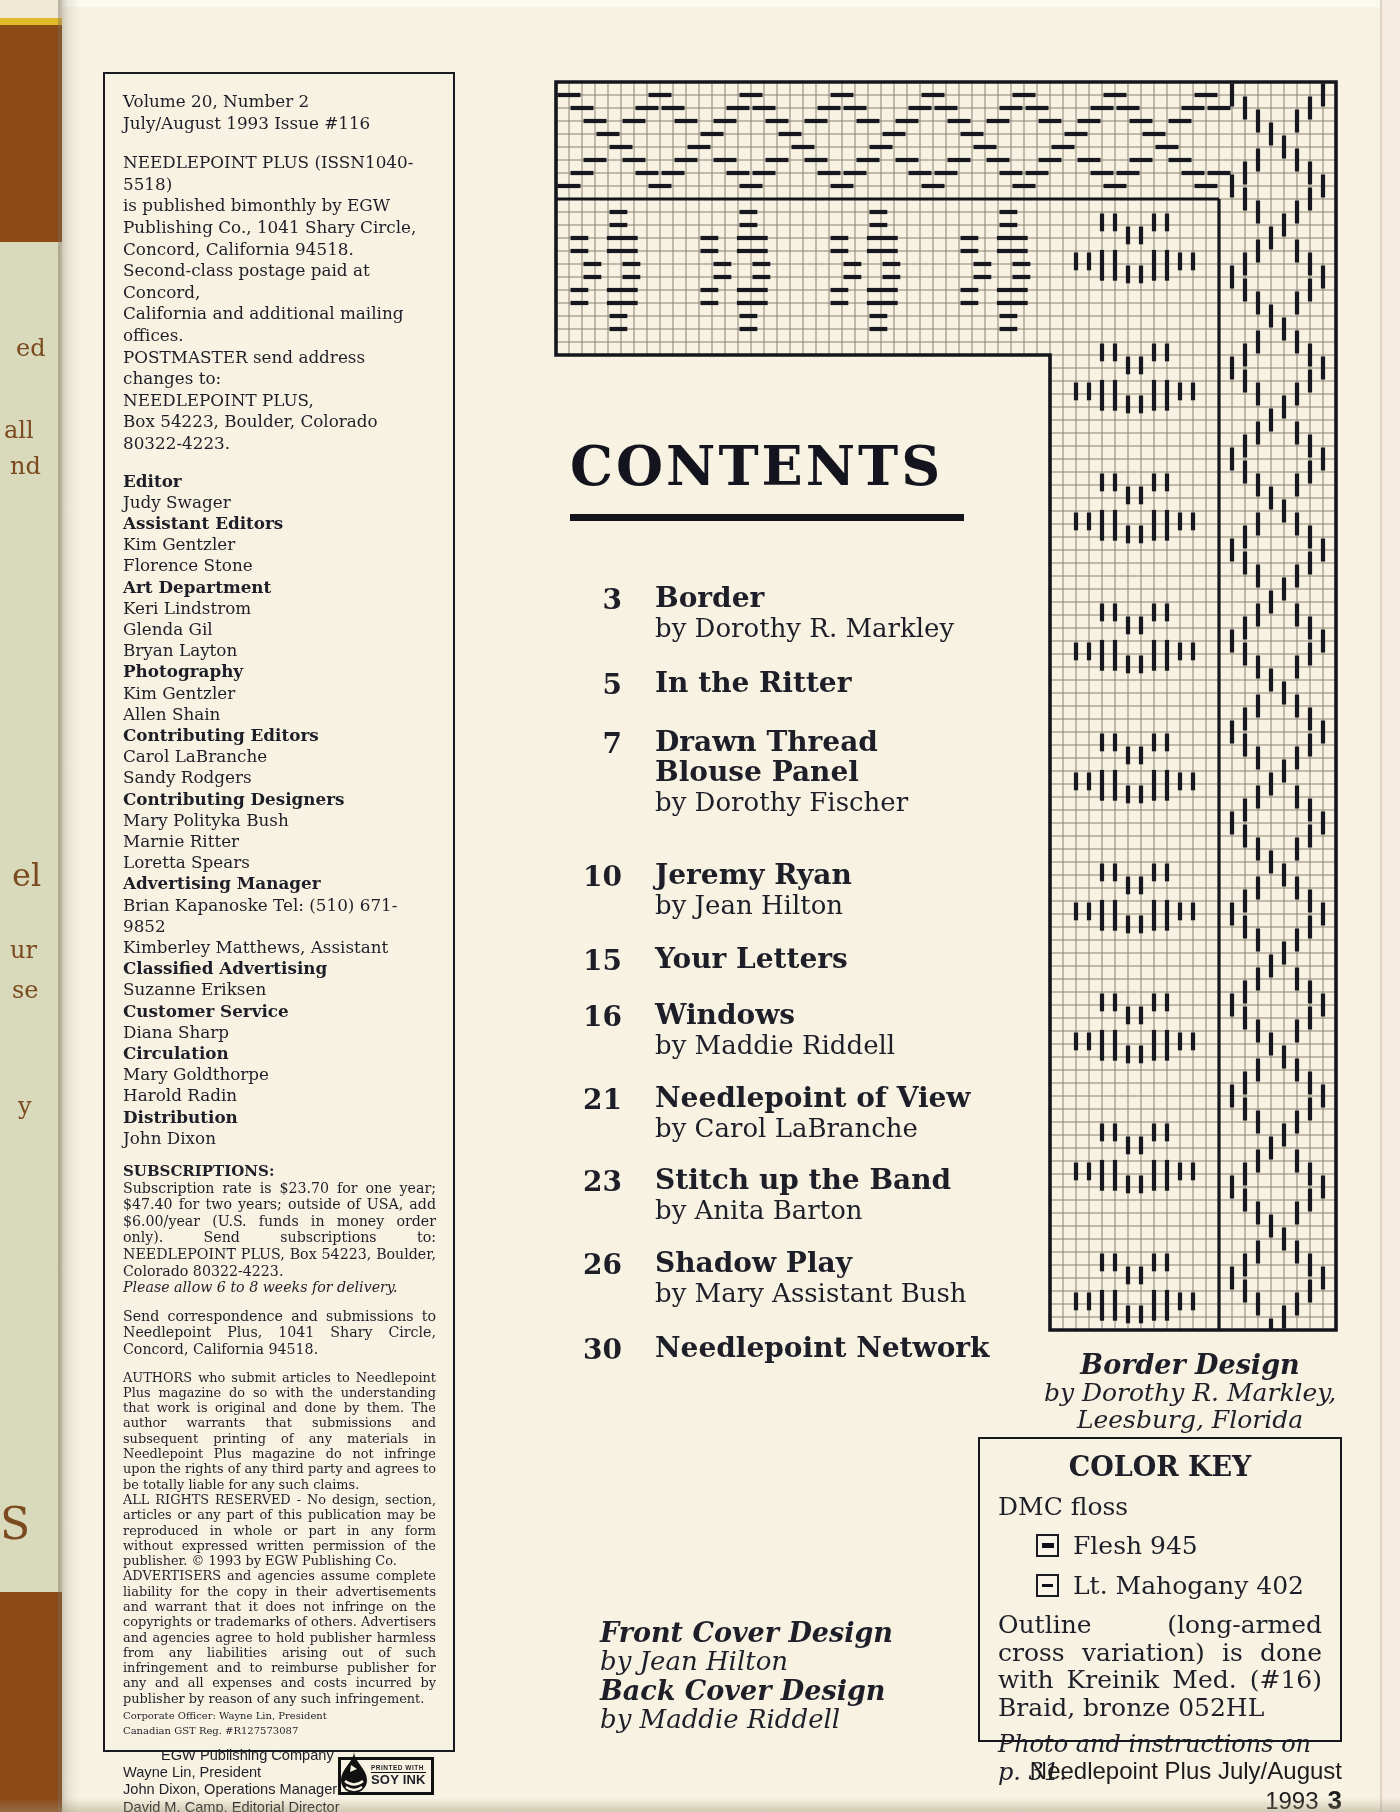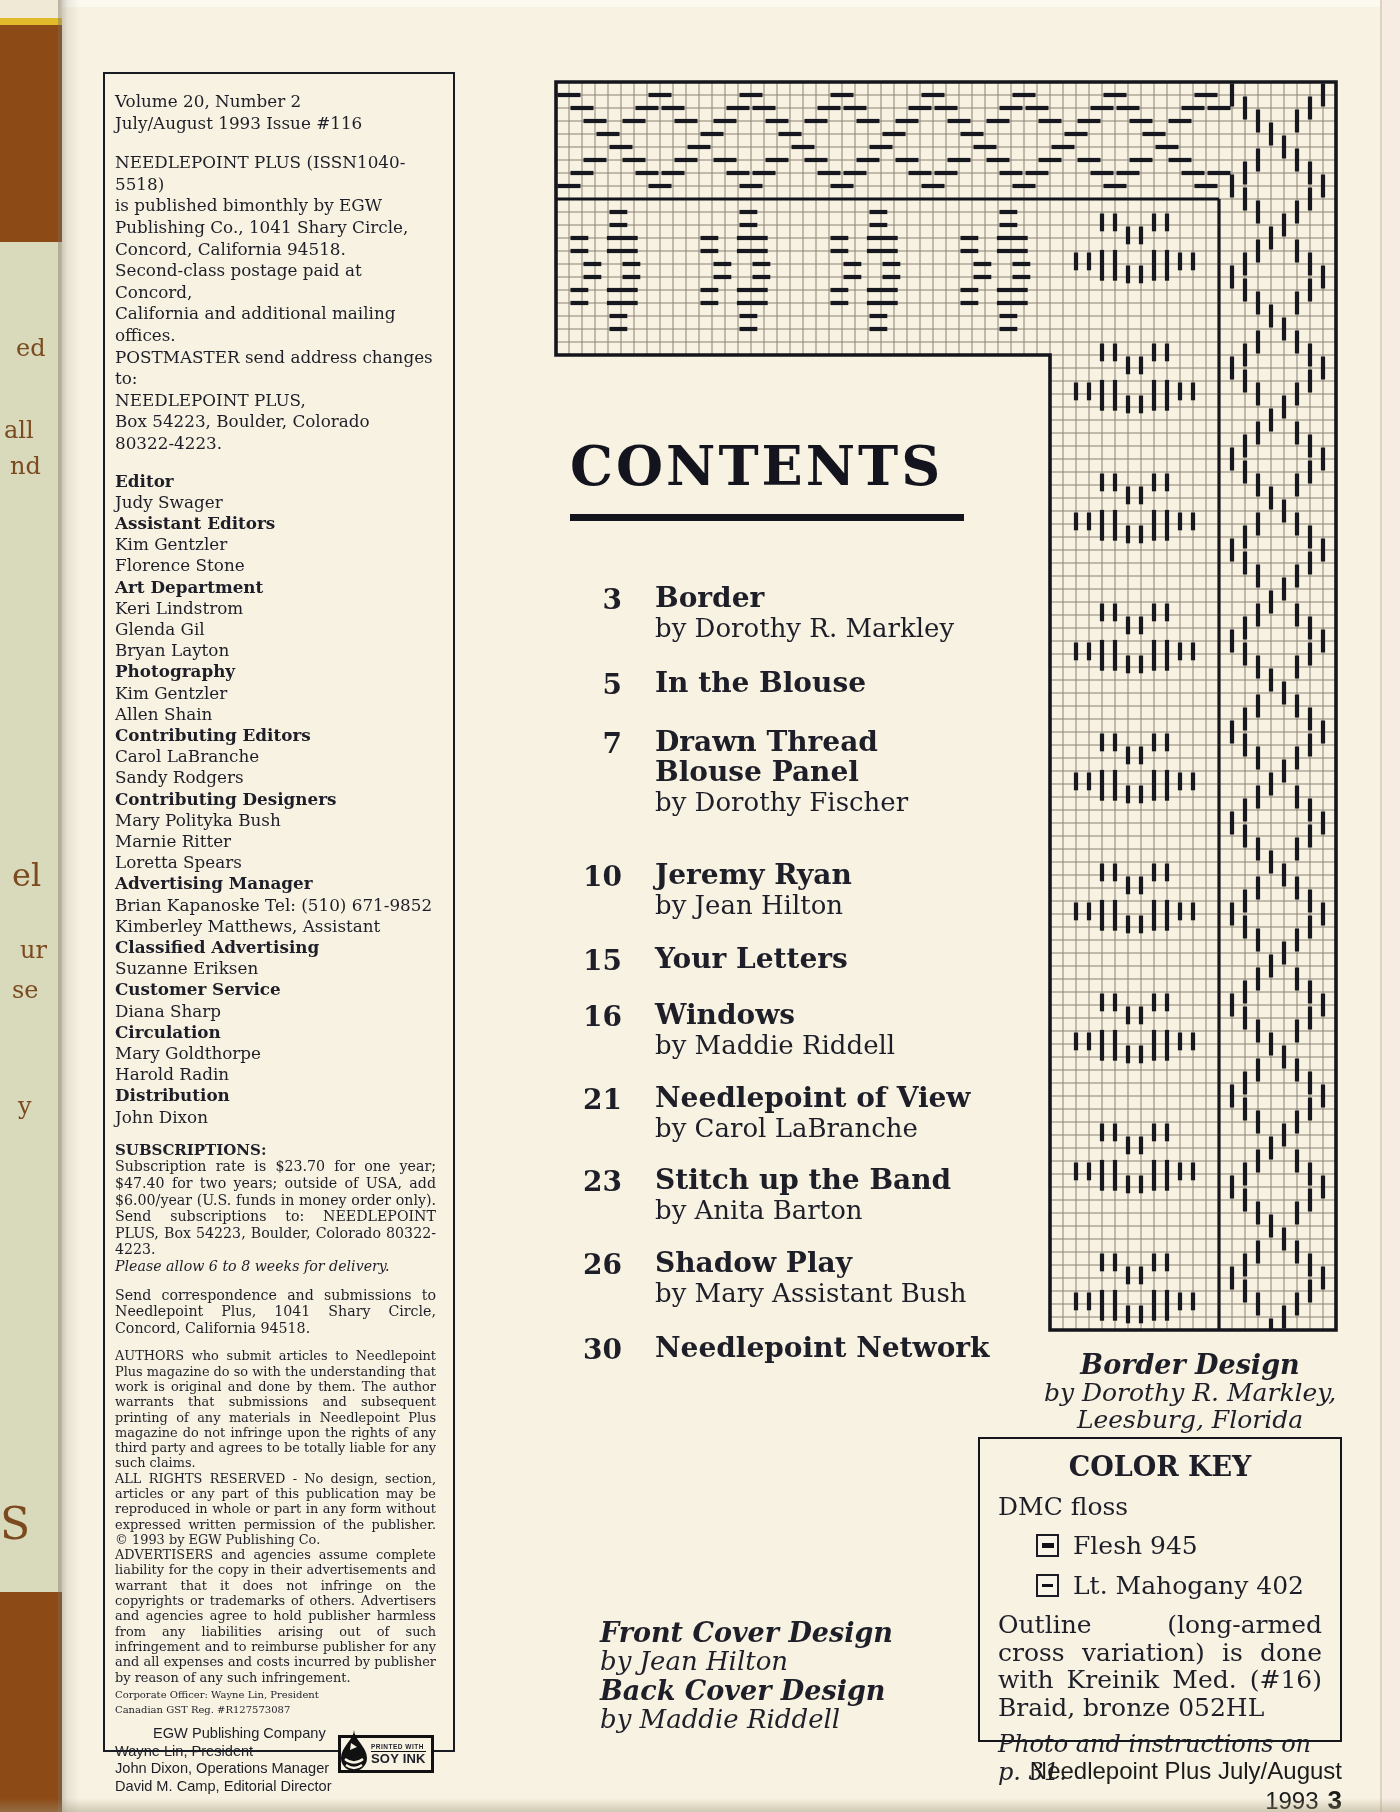--- a/index.html
+++ b/index.html
@@ -17,21 +17,21 @@
   .prev-edge{position:absolute;left:0;top:0;width:62px;height:1812px;background:#d9d9bb;}
   .prev-edge .olive-top{position:absolute;left:0;top:0;width:62px;height:18px;background:#efe9d6;}
   .prev-edge .yellow-line{position:absolute;left:0;top:18px;width:62px;height:7px;background:#e2bb2b;}
   .prev-edge .brown-top{position:absolute;left:0;top:25px;width:62px;height:217px;background:#8c4a17;}
   .prev-edge .brown-bottom{position:absolute;left:0;top:1592px;width:62px;height:220px;background:#8c4a17;}
   .prev-edge .frag{position:absolute;color:#7b4a1e;font-family:"DejaVu Serif",serif;}
   .page-crease{position:absolute;left:58px;top:0;width:22px;height:1812px;
     background:linear-gradient(to right,rgba(120,110,95,.45),rgba(120,110,95,.12) 45%,rgba(120,110,95,0));}
   
   .masthead{position:absolute;left:103px;top:72px;width:352px;height:1680px;
-    border:2px solid #1a1a22;box-sizing:border-box;padding:17px 17px 10px 10px;
+    border:2px solid #1a1a22;box-sizing:border-box;padding:17px 17px 10px 18px;
     font-size:16.8px;line-height:21.6px;}
   .mh-issue{margin:0 0 18px 0;}
   .mh-pub{margin:0 0 16px 0;}
   .staff{margin:0 0 14px 0;line-height:21.2px;}
   .staff .staff-role{font-weight:bold;}
   .mh-small{font-size:14.2px;line-height:16.6px;text-align:justify;margin:0 0 12px 0;}
   .mh-small .head{font-weight:bold;font-size:15px;}
   .mh-small .ital{font-style:italic;}
   .mh-tiny{font-size:12.9px;line-height:15.3px;text-align:justify;margin:0;}
   .mh-corp{font-size:10px;line-height:15.3px;margin:0 0 8px 0;}
@@ -94,21 +94,21 @@
 <div class="prev-edge">
   <div class="olive-top"></div>
   <div class="yellow-line"></div>
   <div class="brown-top"></div>
   <div class="brown-bottom"></div>
   <div id="frag-holder">
       <span class="frag" style="left: 16px; top: 334px; font-size: 24px;">ed</span>
       <span class="frag" style="left: 4px; top: 416px; font-size: 24px;">all</span>
       <span class="frag" style="left: 10px; top: 452px; font-size: 24px;">nd</span>
       <span class="frag" style="left: 12px; top: 856px; font-size: 32px;">el</span>
-      <span class="frag" style="left: 20px; top: 936px; font-size: 24px;">ur</span>
+      <span class="frag" style="left: 10px; top: 936px; font-size: 24px;">ur</span>
       <span class="frag" style="left: 12px; top: 976px; font-size: 24px;">se</span>
       <span class="frag" style="left: 18px; top: 1092px; font-size: 24px;">y</span>
       <span class="frag" style="left: 0px; top: 1498px; font-size: 44px;">S</span>
     </div>
 </div>
 <div class="page-crease"></div>
 
 <svg id="chart-svg" width="1400" height="1812">
     <defs>
       <clipPath id="Lclip">
@@ -832,21 +832,21 @@
 <div class="entry e0">
   <div class="num">3</div>
   <div class="tb">
       <div class="title">Border</div>
   <div class="byline">by Dorothy R. Markley</div>
     </div>
 </div>
 <div class="entry e1">
   <div class="num">5</div>
   <div class="tb">
-      <div class="title">In the Blouse</div>
+      <div class="title">In the Ritter</div>
     </div>
 </div>
 <div class="entry e2">
   <div class="num">7</div>
   <div class="tb">
       <div class="title">Drawn Thread
 Blouse Panel</div>
   <div class="byline">by Dorothy Fischer</div>
     </div>
 </div>

